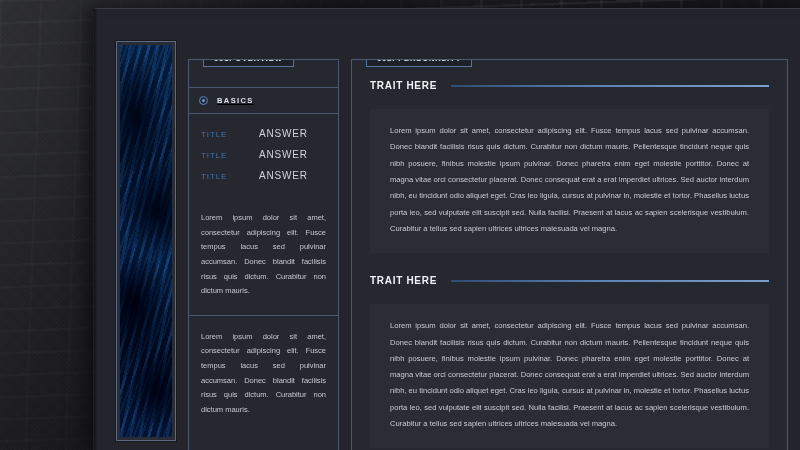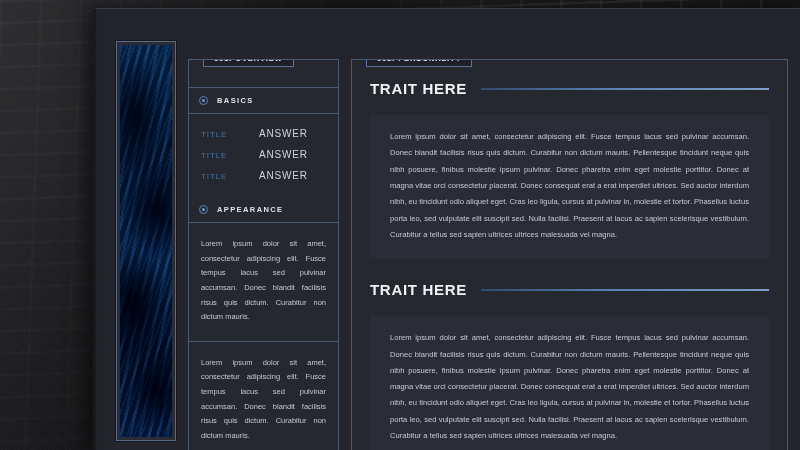--- a/index.html
+++ b/index.html
@@ -145,20 +145,21 @@
   }
   .panel-spacer-top { height: 28px; border-bottom: 1px solid #4b5a74; }
 
   .section-head {
     display: flex;
     align-items: center;
     gap: 9px;
     padding: 8px 10px;
     border-bottom: 1px solid #4b5a74;
     background: #262830;
+    text-decoration: underline;
   }
   .sec-icon {
     flex: 0 0 9px;
     width: 9px; height: 9px;
     border: 1px solid #5b82b8;
     border-radius: 50%;
     position: relative;
   }
   .sec-icon::after {
     content: "";
@@ -220,21 +221,21 @@
   .trait {
     margin-bottom: 22px;
   }
   .trait-head {
     display: flex;
     align-items: center;
     gap: 14px;
     margin-bottom: 18px;
   }
   .trait-title {
-    font-size: 15px;
+    font-size: 10px;
     font-weight: bold;
     letter-spacing: 0.7px;
     color: #f0f2f5;
     white-space: nowrap;
   }
   .trait-rule {
     flex: 1 1 auto;
     height: 2px;
     background: linear-gradient(90deg, #2f4c72 0%, #5b81b3 45%, #7d9ec9 100%);
   }
@@ -292,24 +293,20 @@
         <div class="kv-row">
           <span class="kv-key">TITLE</span>
           <span class="kv-val">ANSWER</span>
         </div>
         <div class="kv-row">
           <span class="kv-key">TITLE</span>
           <span class="kv-val">ANSWER</span>
         </div>
       </div>
 
-      <div class="section-head">
-        <span class="sec-icon"></span>
-        <span class="sec-title">APPEARANCE</span>
-      </div>
       <div class="body-block">
         <p class="body-text">Lorem ipsum dolor sit amet, consectetur adipiscing elit. Fusce tempus lacus sed pulvinar accumsan. Donec blandit facilisis risus quis dictum. Curabitur non dictum mauris.</p>
       </div>
 
       <div class="body-block">
         <p class="body-text">Lorem ipsum dolor sit amet, consectetur adipiscing elit. Fusce tempus lacus sed pulvinar accumsan. Donec blandit facilisis risus quis dictum. Curabitur non dictum mauris.</p>
       </div>
     </div>
 
     <div class="col-personality panel">

